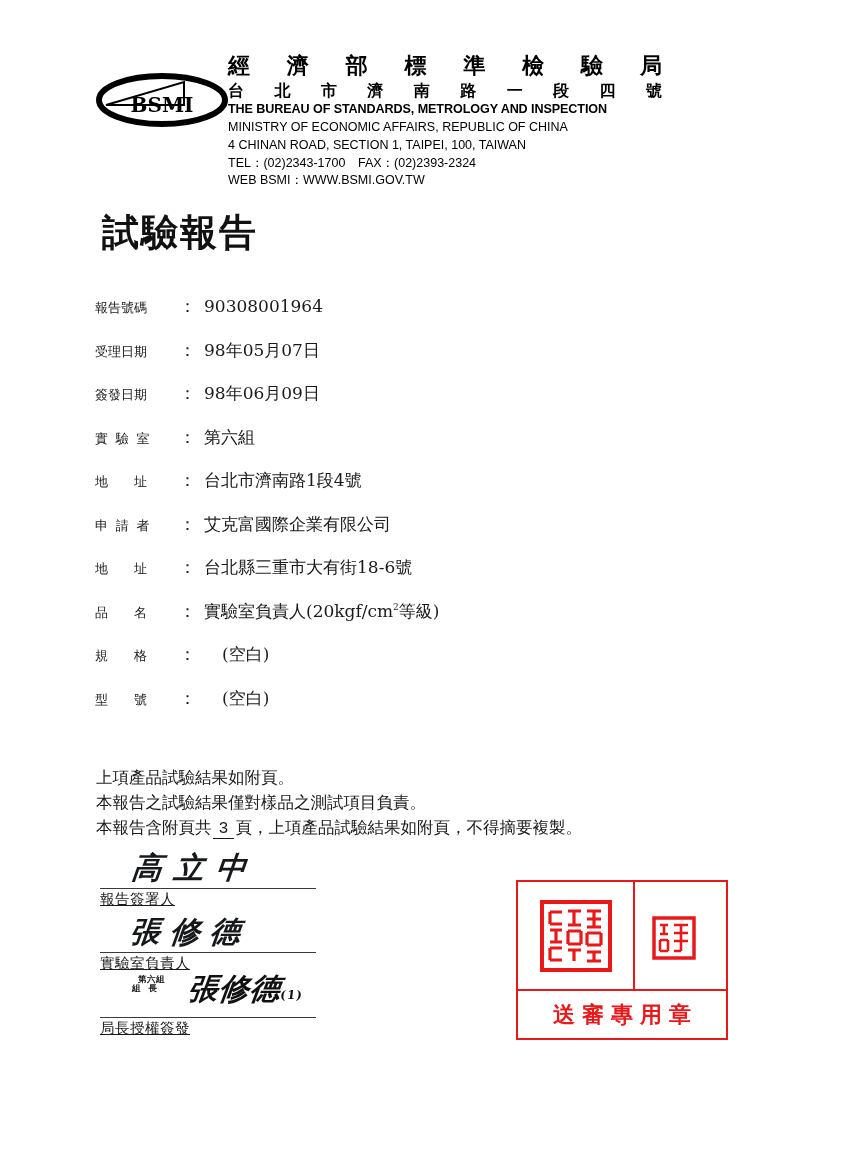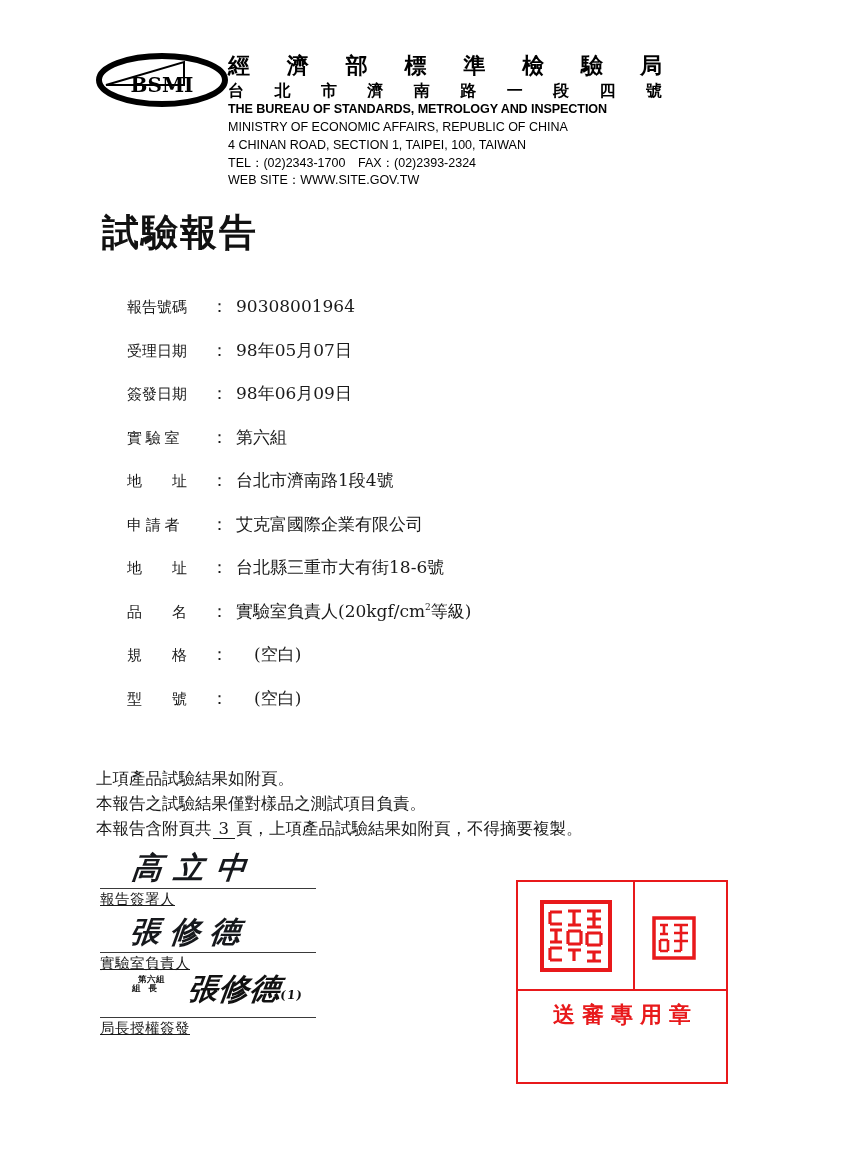--- a/index.html
+++ b/index.html
@@ -21,21 +21,21 @@
   .header {
     position: absolute;
     left: 96px;
     top: 52px;
     width: 620px;
     height: 130px;
   }
   .logo {
     position: absolute;
     left: 0;
-    top: 0;
+    top: 20px;
     width: 132px;
     height: 56px;
   }
   .logo svg { display: block; }
 
   .header-text {
     position: absolute;
     left: 132px;
     top: 0;
     width: 446px;
@@ -96,26 +96,25 @@
     width: 600px;
   }
   .field-row {
     display: flex;
     align-items: baseline;
     height: 43.5px;
   }
   .field-label {
     width: 84px;
     flex: 0 0 84px;
-    font-size: 15px;
-    font-family: Liberation Serif, serif;
+    font-size: 13px;
+    font-family: Liberation Mono, monospace;
     color: #1a1a1a;
     display: flex;
     justify-content: space-between;
-    margin-left: 32px;
   }
   .field-colon {
     flex: 0 0 14px;
     font-size: 17px;
     text-align: left;
   }
   .field-value {
     font-size: 17px;
     font-family: "DejaVu Serif", serif;
     color: #1a1a1a;
@@ -131,21 +130,21 @@
   
   .notes {
     position: absolute;
     left: 96px;
     top: 766px;
     font-size: 16.5px;
     font-family: "DejaVu Serif", serif;
     line-height: 1.52;
     color: #1a1a1a;
   }
-  .notes div { white-space: nowrap; }
+  .notes div { white-space: nowrap; font-family: Liberation Mono, monospace; }
   .blank-num {
     border-bottom: 1.3px solid #1a1a1a;
     padding: 0 6px;
     margin: 0 1px;
   }
 
   
   .sig-block {
     position: absolute;
     left: 100px;
@@ -228,21 +227,21 @@
     width: 216px;
     margin-top: 4px;
   }
 
   
   .red-stamp {
     position: absolute;
     left: 516px;
     top: 880px;
     width: 212px;
-    height: 204px;
+    height: 160px;
     border: 2.5px solid #e8191b;
     box-sizing: border-box;
   }
   .stamp-top {
     position: relative;
     height: 107px;
     display: flex;
     border-bottom: 2.5px solid #e8191b;
   }
   .stamp-cell-l {
@@ -318,21 +317,21 @@
         <span>路</span>
         <span>一</span>
         <span>段</span>
         <span>四</span>
         <span>號</span>
       </div>
       <div class="en-line bold">THE BUREAU OF STANDARDS, METROLOGY AND INSPECTION</div>
       <div class="en-line">MINISTRY OF ECONOMIC AFFAIRS, REPUBLIC OF CHINA</div>
       <div class="en-line">4 CHINAN ROAD, SECTION 1, TAIPEI, 100, TAIWAN</div>
       <div class="en-line">TEL：(02)2343-1700　FAX：(02)2393-2324</div>
-      <div class="en-line">WEB SITE：WWW.SITE.GOV.TW</div>
+      <div class="en-line">WEB BSMI：WWW.BSMI.GOV.TW</div>
     </div>
   </div>
 
   <div class="doc-title">試驗報告</div>
 
   <div class="fields">
 
     <div class="field-row">
       <div class="field-label">報告號碼</div>
       <div class="field-colon">：</div>

